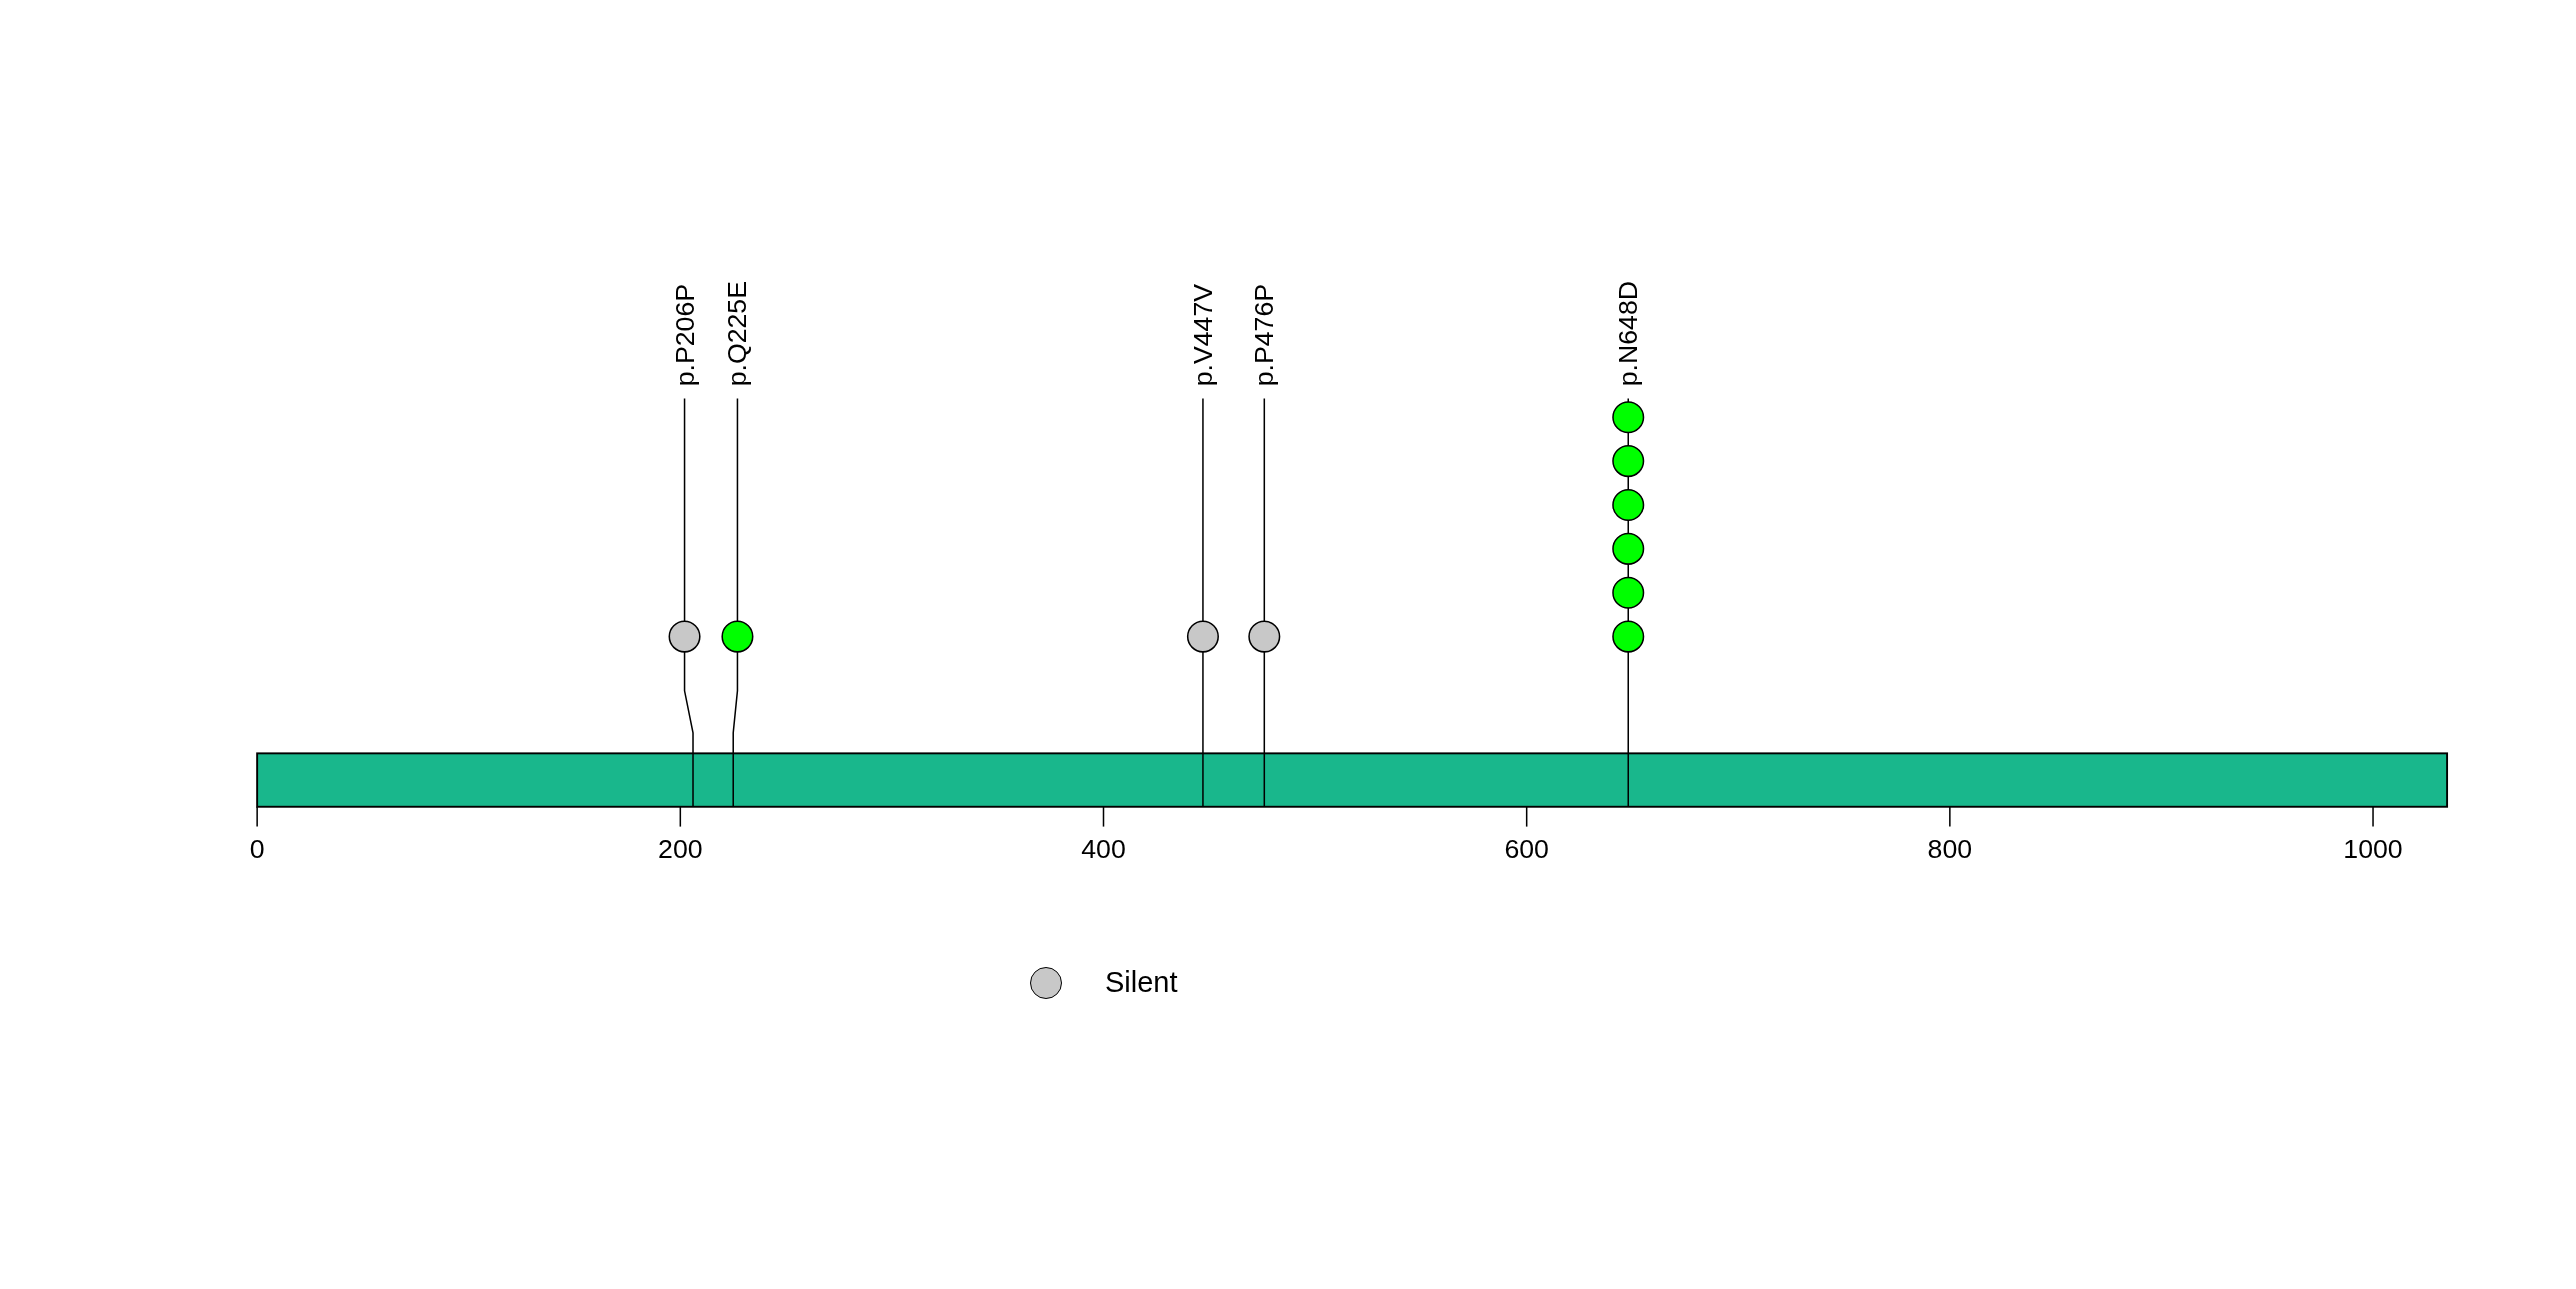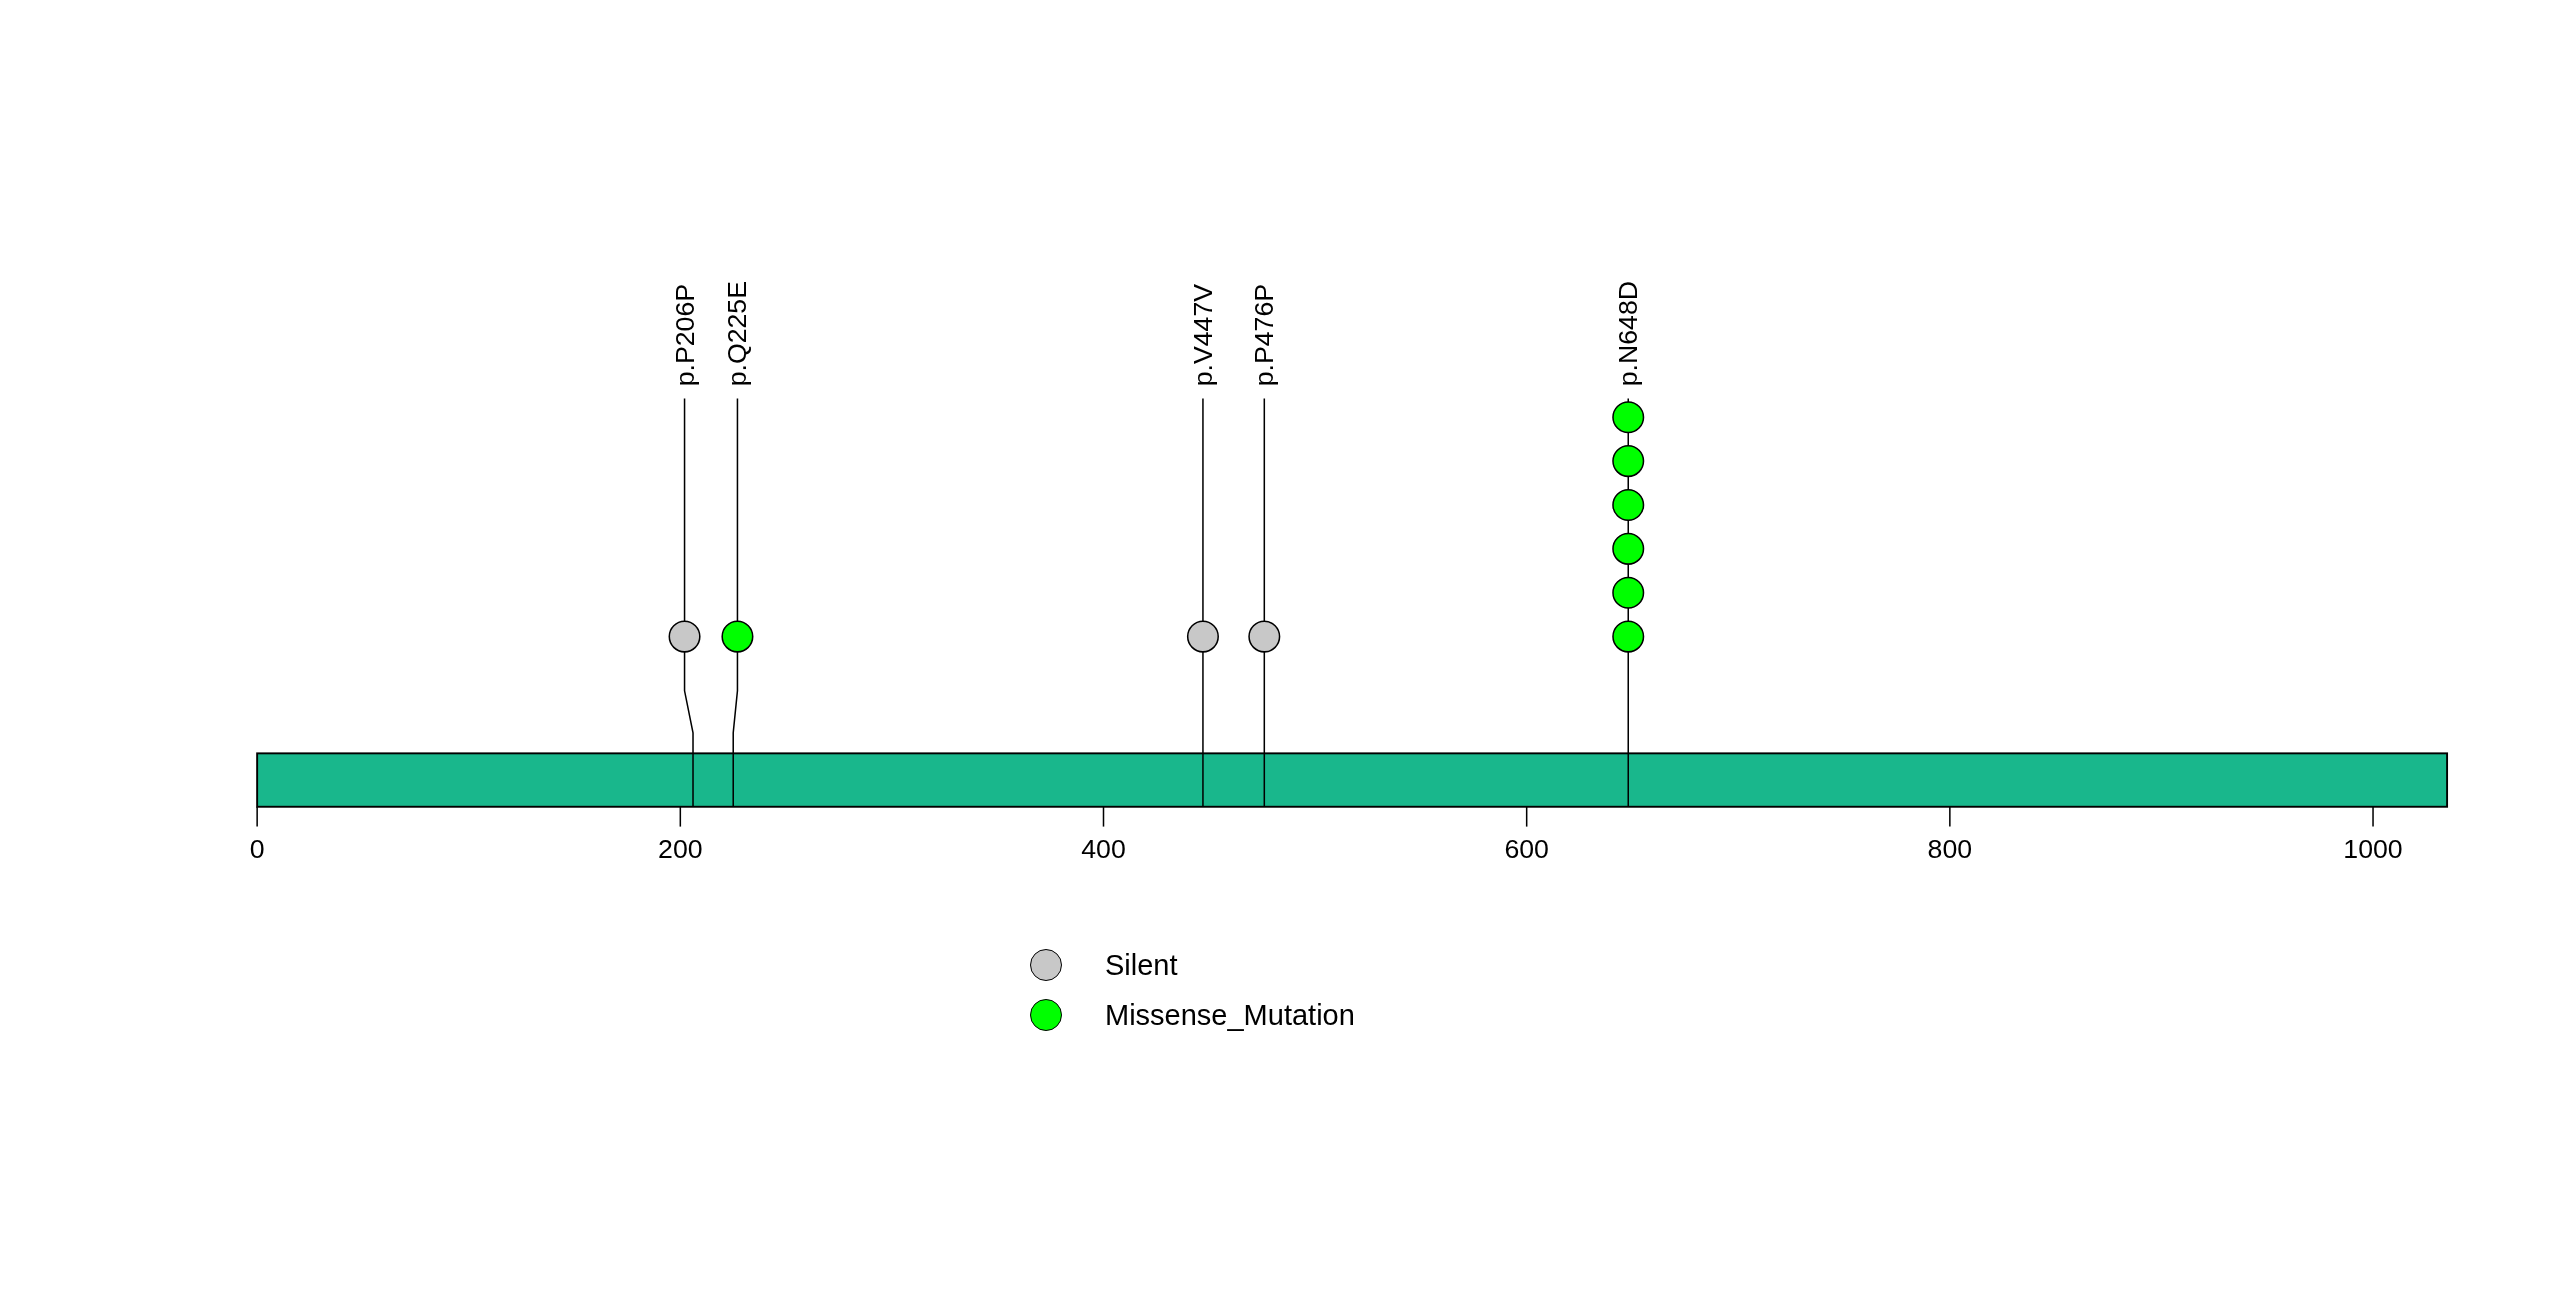--- a/index.html
+++ b/index.html
@@ -21,21 +21,21 @@
     top: 0;
     display: block;
   }
   .legend {
     position: absolute;
     left: 1030px;
     top: 949px;
   }
   .legend-row {
     display: flex;
-    align-items: flex-start;
+    align-items: flex-end;
     height: 50px;
   }
   .swatch {
     width: 32px;
     height: 32px;
     border: 1.5px solid #000000;
     border-radius: 50%;
     box-sizing: border-box;
     flex: 0 0 auto;
   }
@@ -95,20 +95,16 @@
         <text x="1656.948" y="506" transform="rotate(-90 1656.948 506)" text-anchor="start" dominant-baseline="central" font-size="35" fill="#000000" font-family="&quot;Liberation Sans&quot;, sans-serif">p.P476P</text>
         <text x="2133.904" y="506" transform="rotate(-90 2133.904 506)" text-anchor="start" dominant-baseline="central" font-size="35" fill="#000000" font-family="&quot;Liberation Sans&quot;, sans-serif">p.N648D</text>
       </g>
   </svg>
 
   <div class="legend">
     <div class="legend-row">
       <span class="swatch" style="background-color: rgb(200, 200, 200);"></span>
       <span class="legend-label">Silent</span>
     </div>
-    <div class="legend-row">
-      <span class="swatch" style="background-color: rgb(0, 255, 0);"></span>
-      <span class="legend-label">Missense_Mutation</span>
-    </div>
   </div>
 
 </div>
 
 
 </body></html>

